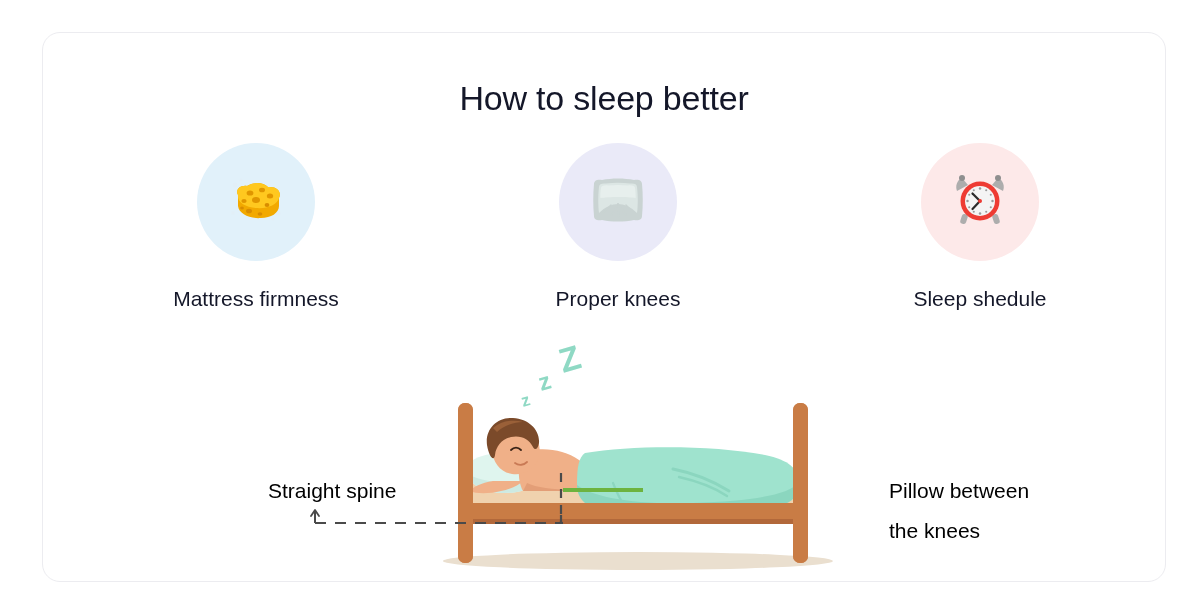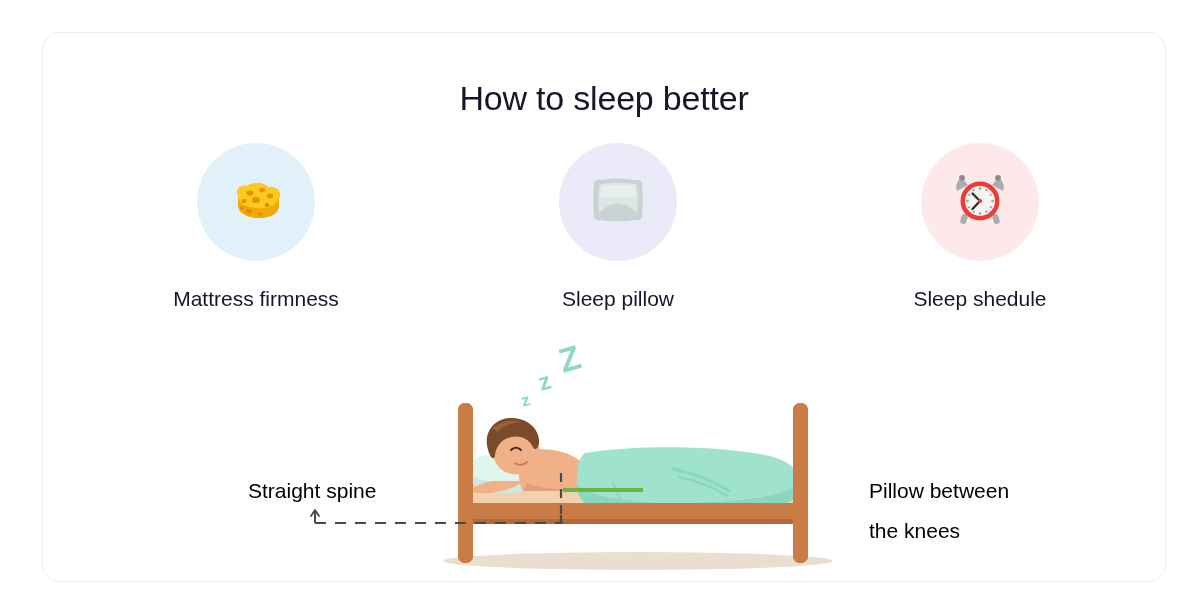--- a/index.html
+++ b/index.html
@@ -66,20 +66,21 @@
     left:150px; top:300px;
     width:900px; height:250px;
   }
   .scene-svg{ position:absolute; left:0; top:0; }
 
   .callout{
     position:absolute;
     font-size:21px;
     color:#000000;
     line-height:40px;
+    margin-left:20px;
   }
   .callout-left{ left:55px; top:138px; white-space:nowrap; }
   .callout-right{ left:676px; top:138px; width:200px; }
 </style>
 </head>
 <body>
 
 <div class="infographic-card">
 
   <div class="page-title">How to sleep better</div>
@@ -128,21 +129,21 @@
                      C45.6 16 45.8 19 45.6 22 C38 20.5 18 20.5 10.4 22
                      C10.2 19 10.4 16 11 12 Z" fill="#E7EFED"></path>
             <path d="M28 28 C26 32 24 36 21 40" stroke="#C9D3D2" stroke-width="1.6" fill="none" stroke-linecap="round"></path>
             <path d="M28 28 C28.5 33 28.8 37 28.8 41" stroke="#C9D3D2" stroke-width="1.6" fill="none" stroke-linecap="round"></path>
             <path d="M28 28 C31 32 33.5 36 36 39" stroke="#C9D3D2" stroke-width="1.6" fill="none" stroke-linecap="round"></path>
             <path d="M21 29 C18 32 15 35 12 38" stroke="#C9D3D2" stroke-width="1.4" fill="none" stroke-linecap="round"></path>
             <path d="M36 29 C39 32 42 35 44 37" stroke="#C9D3D2" stroke-width="1.4" fill="none" stroke-linecap="round"></path>
           </svg>
         </span>
       </div>
-      <div class="tip-label">Sleep pillow</div>
+      <div class="tip-label">Proper knees</div>
     </div>
 
     <div class="tip-item">
       <div class="tip-circle" style="background:#FDE9E9;">
         <span>
           <svg width="58" height="56" viewBox="0 0 58 56">
             <path d="M11 6 C6 8 4 14 6 19 L17 13 Z" fill="#ADADAD"></path>
             <path d="M47 6 C52 8 54 14 52 19 L41 13 Z" fill="#ADADAD"></path>
             <circle cx="11" cy="6" r="3" fill="#8F8F8F"></circle>
             <circle cx="47" cy="6" r="3" fill="#8F8F8F"></circle>

